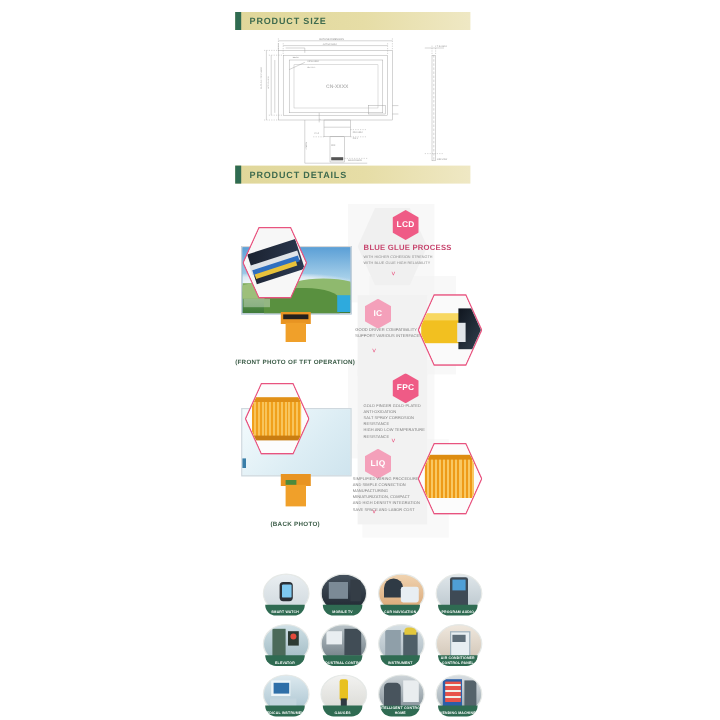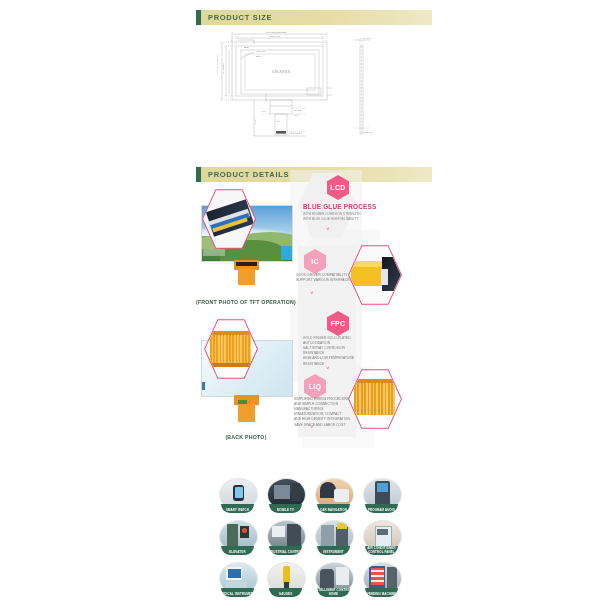--- a/index.html
+++ b/index.html
@@ -5,21 +5,21 @@
   html,body{margin:0;padding:0;}
   body{
     width:600px;height:600px;background:#ffffff;
     font-family:"Liberation Sans",sans-serif;
     overflow:hidden;position:relative;
   }
   .page{width:600px;height:600px;position:relative;}
 
   
   .sec-head{
-    position:absolute;left:196px;width:236px;height:15px;
+    position:absolute;left:196px;width:196px;height:15px;
     background:linear-gradient(90deg,#e0d79a 0%,#e6dda6 55%,#efe8c4 100%);
     display:flex;align-items:center;
   }
   .sec-head .bar{
     width:5px;height:15px;background:#2f6b52;flex:none;margin-right:7px;
   }
   .sec-head .txt{
     font-size:7.5px;font-weight:bold;letter-spacing:.7px;color:#3f6b4e;
     white-space:nowrap;
   }
@@ -178,21 +178,21 @@
         <text x="52" y="70" font-size="1.6">A</text>
         <text x="62" y="92" font-size="1.8">FFC</text>
         <text x="42" y="95" font-size="1.7" transform="rotate(-90 42 95)">LENGTH</text>
         <text x="150" y="9" font-size="1.8">T 3.0 MAX</text>
         <text x="150" y="103" font-size="1.7">SIDE VIEW</text>
       </g>
       <text x="67" y="43" font-size="4.2" fill="#b9b9b9" font-weight="bold" font-family="'Liberation Sans',sans-serif" text-anchor="middle">CN-XXXX</text>
     </svg>
   </div>
 
-  <div class="sec-head" style="top:167px">
+  <div class="sec-head" style="top:138px">
     <div class="bar"></div>
     <div class="txt">PRODUCT DETAILS</div>
   </div>
 
   <div class="detail-area">
 
     <div class="hexcell hex-grey" style="left:100px;top:2px;width:72px;height:82px;opacity:.55"></div>
     <div class="hexcell hex-grey" style="left:118px;top:62px;width:72px;height:82px;opacity:.5"></div>
     <div class="hexcell hex-grey" style="left:100px;top:132px;width:72px;height:82px;opacity:.5"></div>
     <div class="hexcell hex-grey" style="left:112px;top:198px;width:72px;height:82px;opacity:.45"></div>

